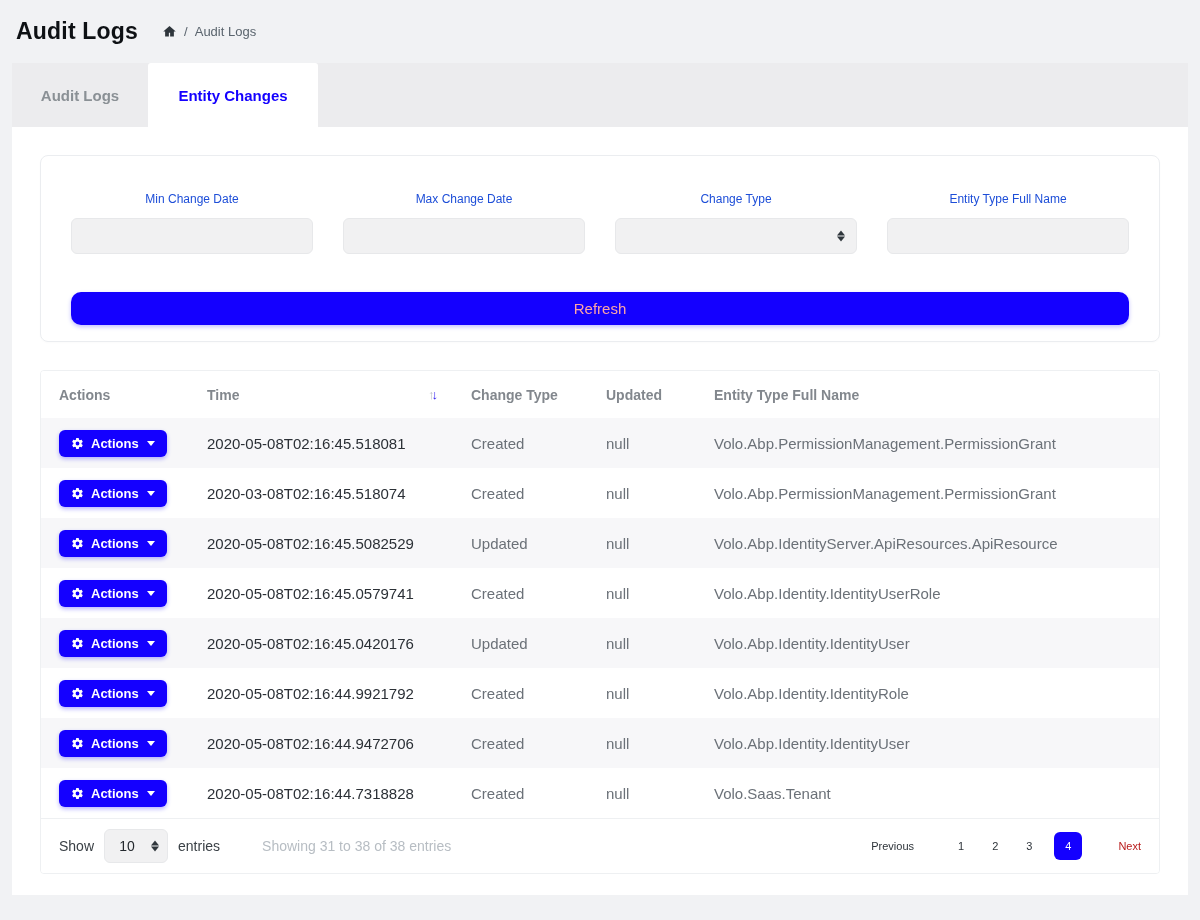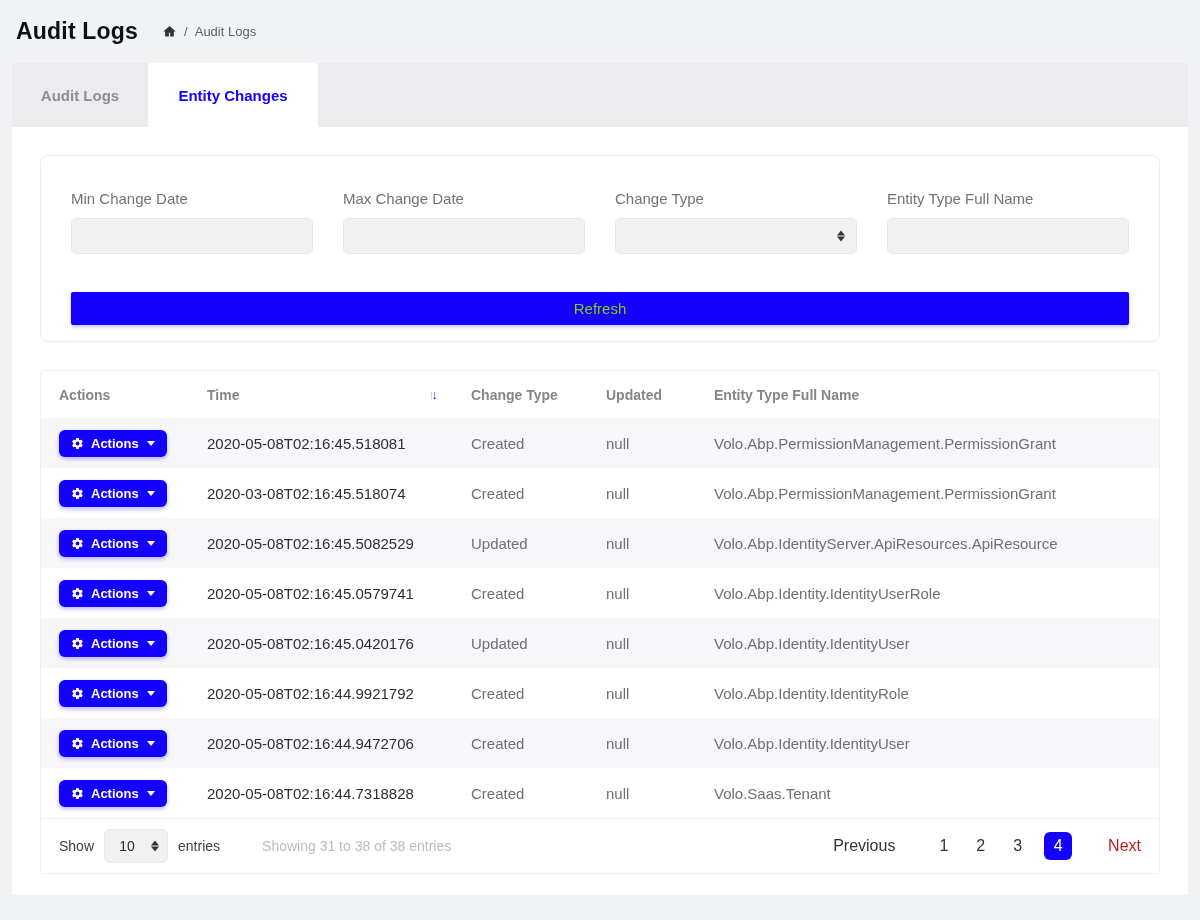--- a/index.html
+++ b/index.html
@@ -72,25 +72,26 @@
     padding: 32px 30px 16px 30px;
     box-shadow: 0 1px 2px rgba(0,0,0,0.02);
   }
   .filter-grid {
     display: grid;
     grid-template-columns: repeat(4, 1fr);
     gap: 30px;
   }
   .filter-field label {
     display: block;
-    font-size: 15px;
-    color: #737373;
+    font-size: 12px;
+    color: #1d4ed8;
     margin-bottom: 8px;
     height: 22px;
     line-height: 22px;
+    text-align: center;
   }
   .field-box {
     height: 36px;
     width: 100%;
     background: #f1f1f2;
     border: 1px solid #e7e8ea;
     border-radius: 6px;
     font-size: 14px;
     color: #33383d;
     padding: 0 12px;
@@ -107,22 +108,22 @@
     flex-direction: column;
     gap: 1px;
     pointer-events: none;
   }
   .refresh-btn {
     margin-top: 38px;
     width: 100%;
     height: 33px;
     background: #1400ff;
     border: none;
-    border-radius: 2px;
-    color: #84cc16;
+    border-radius: 10px;
+    color: #fca5a5;
     font-size: 15px;
     font-family: "Liberation Sans", sans-serif;
     cursor: pointer;
     box-shadow: 0 2px 4px rgba(20,0,255,0.25);
   }
 
   
   .table-card {
     margin-top: 28px;
     border: 1px solid #eef0f2;
@@ -231,21 +232,21 @@
     display: flex;
     flex-direction: column;
     gap: 1px;
     pointer-events: none;
   }
   .showing-text { margin-left: 42px; color: #b7bdc3; font-size: 14px; }
   .pagination {
     margin-left: auto;
     display: flex;
     align-items: center;
-    font-size: 16px;
+    font-size: 11px;
     justify-content: flex-end;
   }
   .page-link { color: #2d3339; cursor: pointer; }
   .pg-prev { margin-right: 30px; }
   .pg-num { margin: 0 14px; }
   .pg-num.active-page {
     background: #1400ff;
     color: #ffffff;
     width: 28px;
     height: 28px;

